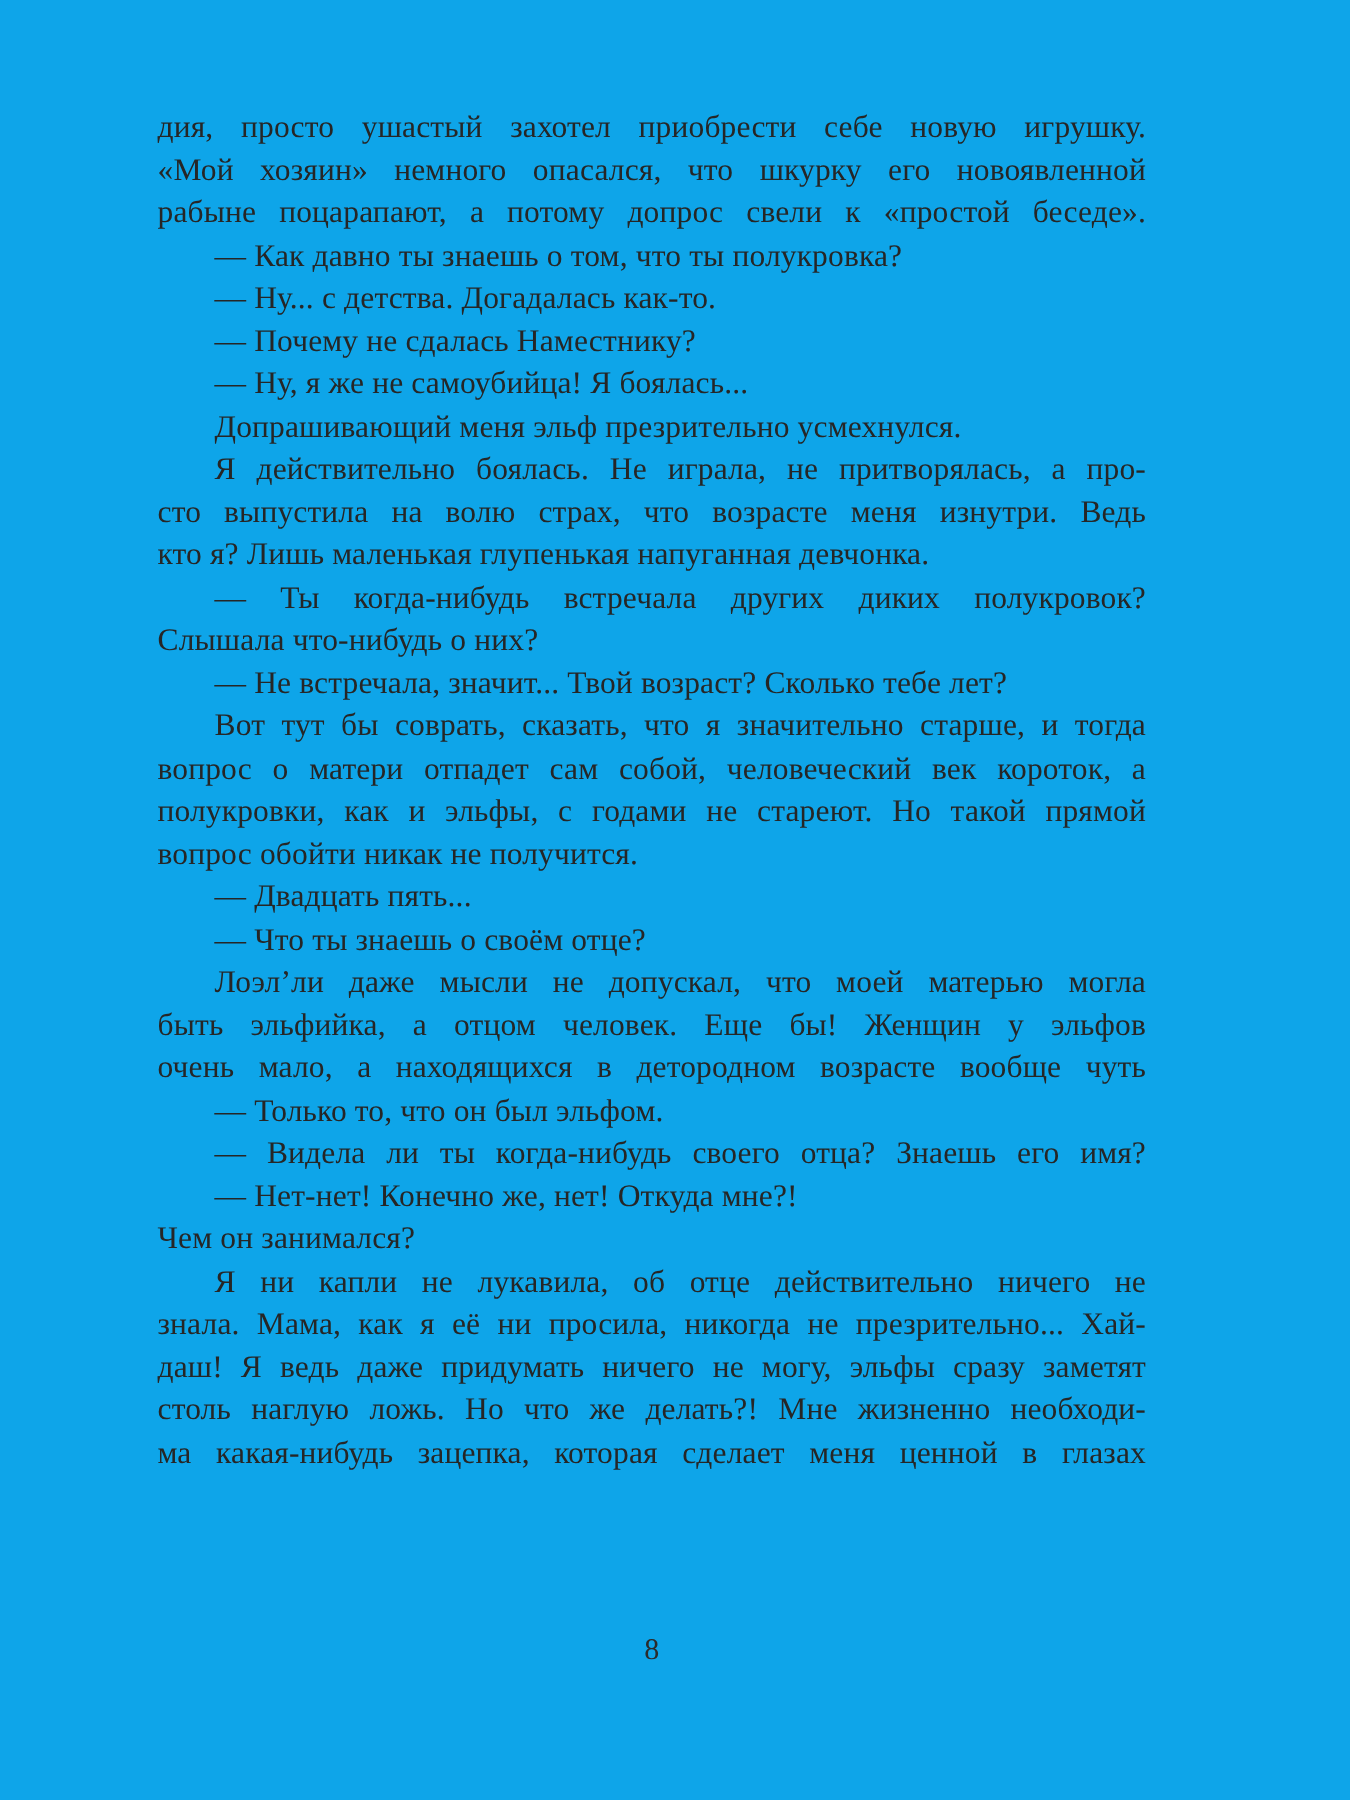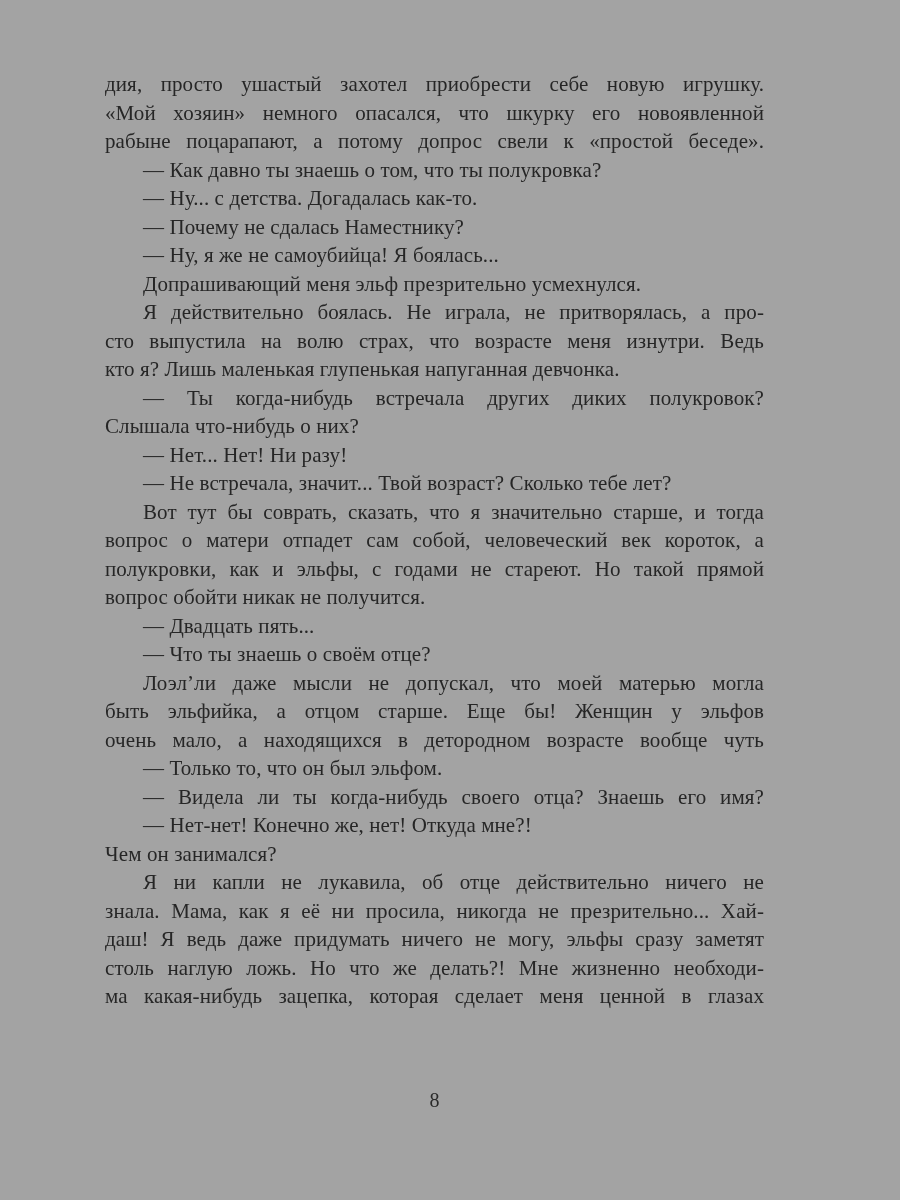--- a/index.html
+++ b/index.html
@@ -44,45 +44,44 @@
     top: 1086px;
     text-align: center;
     font-size: 20px;
     line-height: 28px;
     color: #2b2b2b;
   }
 </style>
 </head>
 <body>
 
-<div class="page" style="background: #a3a3a3;">
+<div class="page" style="background: #0ea5e9;">
   <div class="text-block" id="text-block" style="color: rgb(38, 38, 38);">
       <div class="line justified">дия, просто ушастый захотел приобрести себе новую игрушку.</div>
       <div class="line justified">«Мой хозяин» немного опасался, что шкурку его новоявленной</div>
       <div class="line justified">рабыне поцарапают, а потому допрос свели к «простой беседе».</div>
       <div class="line indent">— Как давно ты знаешь о том, что ты полукровка?</div>
       <div class="line indent">— Ну... с детства. Догадалась как-то.</div>
       <div class="line indent">— Почему не сдалась Наместнику?</div>
       <div class="line indent">— Ну, я же не самоубийца! Я боялась...</div>
       <div class="line indent">Допрашивающий меня эльф презрительно усмехнулся.</div>
       <div class="line indent justified">Я действительно боялась. Не играла, не притворялась, а про-</div>
       <div class="line justified">сто выпустила на волю страх, что возрасте меня изнутри. Ведь</div>
       <div class="line">кто я? Лишь маленькая глупенькая напуганная девчонка.</div>
       <div class="line indent justified">— Ты когда-нибудь встречала других диких полукровок?</div>
       <div class="line">Слышала что-нибудь о них?</div>
-      <div class="line indent">— Нет... Нет! Ни разу!</div>
       <div class="line indent">— Не встречала, значит... Твой возраст? Сколько тебе лет?</div>
       <div class="line indent justified">Вот тут бы соврать, сказать, что я значительно старше, и тогда</div>
       <div class="line justified">вопрос о матери отпадет сам собой, человеческий век короток, а</div>
       <div class="line justified">полукровки, как и эльфы, с годами не стареют. Но такой прямой</div>
       <div class="line">вопрос обойти никак не получится.</div>
       <div class="line indent">— Двадцать пять...</div>
       <div class="line indent">— Что ты знаешь о своём отце?</div>
       <div class="line indent justified">Лоэл’ли даже мысли не допускал, что моей матерью могла</div>
-      <div class="line justified">быть эльфийка, а отцом старше. Еще бы! Женщин у эльфов</div>
+      <div class="line justified">быть эльфийка, а отцом человек. Еще бы! Женщин у эльфов</div>
       <div class="line justified">очень мало, а находящихся в детородном возрасте вообще чуть</div>
       <div class="line indent">— Только то, что он был эльфом.</div>
       <div class="line indent justified">— Видела ли ты когда-нибудь своего отца? Знаешь его имя?</div>
       <div class="line indent">— Нет-нет! Конечно же, нет! Откуда мне?!</div>
       <div class="line">Чем он занимался?</div>
       <div class="line indent justified">Я ни капли не лукавила, об отце действительно ничего не</div>
       <div class="line justified">знала. Мама, как я её ни просила, никогда не презрительно... Хай-</div>
       <div class="line justified">даш! Я ведь даже придумать ничего не могу, эльфы сразу заметят</div>
       <div class="line justified">столь наглую ложь. Но что же делать?! Мне жизненно необходи-</div>
       <div class="line justified">ма какая-нибудь зацепка, которая сделает меня ценной в глазах</div>

